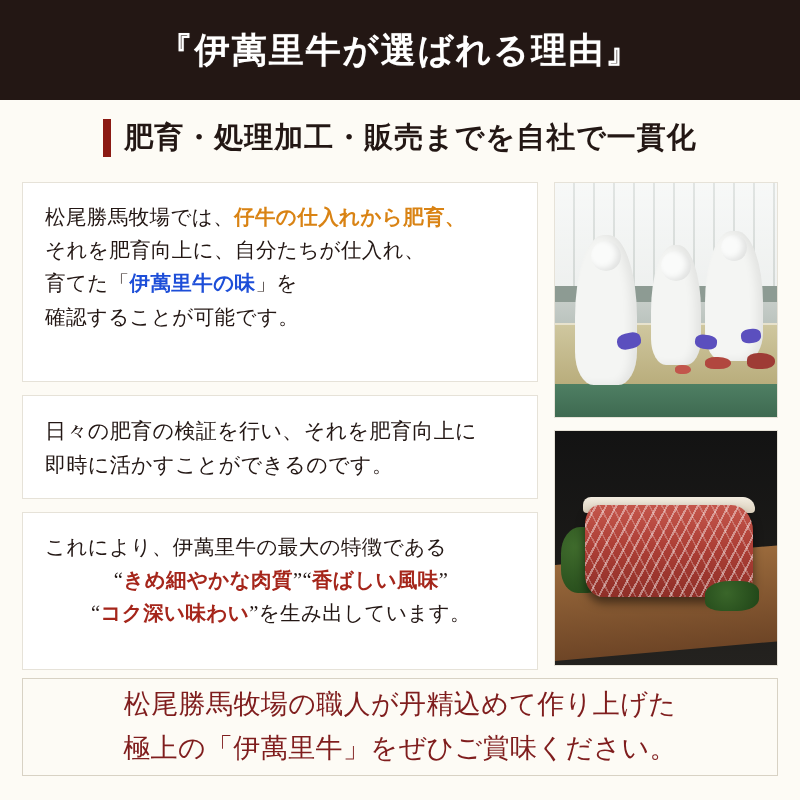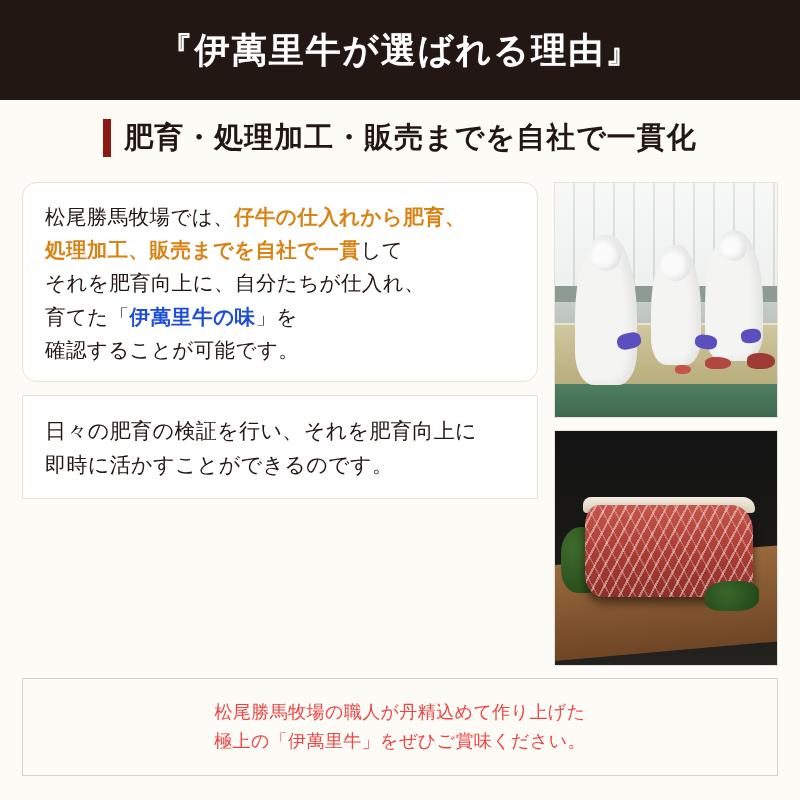--- a/index.html
+++ b/index.html
@@ -82,21 +82,21 @@
     font-size: 20.5px;
     line-height: 1.62;
     color: #231714;
     letter-spacing: .4px;
   }
   .card.small p { font-size: 21px; }
   .hl-orange { color: #d98314; font-weight: 700; }
   .hl-red { color: #a5261b; font-weight: 700; }
   .hl-dark { color: #1d4ed8; font-weight: 700; }
 
-  .card-1 { height: 200px; border-radius: 15px; }
+  .card-1 { height: 200px; }
   .card-2 { height: 104px; }
   .card-3 { height: 158px; }
   .card-3 p { text-align: center; }
   .card-3 p.first { text-align: left; }
 
   
   .right-col {
     position: absolute;
     right: 0; top: 0;
     width: 224px;
@@ -222,23 +222,23 @@
     width: 756px;
     height: 98px;
     border: 1px solid #d8d2c4;
     background: #fdfbf5;
     display: flex;
     flex-direction: column;
     align-items: center;
     justify-content: center;
   }
   .bottom-box p {
-    font-size: 18px;
+    font-size: 27px;
     line-height: 1.62;
-    color: #ef4444;
+    color: #7f1d1d;
     letter-spacing: .4px;
     text-align: center;
   }
 </style>
 </head>
 <body>
 
 <div class="page">
 
   <div class="banner">
@@ -252,42 +252,50 @@
 
   <div class="content">
 
     <div class="left-col">
 
       <div class="card card-1">
         <p>
           <span>松尾勝馬牧場では、</span><span class="hl-orange">仔牛の仕入れから肥育、</span>
         </p>
         <p>
-          <span class="hl-orange">処理加工、販売までを自社で一貫</span><span>して</span>
-        </p>
-        <p>
           <span>それを肥育向上に、自分たちが仕入れ、</span>
         </p>
         <p>
           <span>育てた「</span><span class="hl-dark">伊萬里牛の味</span><span>」を</span>
         </p>
         <p>
           <span>確認することが可能です。</span>
         </p>
       </div>
 
       <div class="card card-2 small">
         <p>
           <span>日々の肥育の検証を行い、それを肥育向上に</span>
         </p>
         <p>
           <span>即時に活かすことができるのです。</span>
         </p>
       </div>
 
+      <div class="card card-3">
+        <p class="first">
+          <span>これにより、伊萬里牛の最大の特徴である</span>
+        </p>
+        <p>
+          <span>“</span><span class="hl-red">きめ細やかな肉質</span><span>”</span><span>“</span><span class="hl-red">香ばしい風味</span><span>”</span>
+        </p>
+        <p>
+          <span>“</span><span class="hl-red">コク深い味わい</span><span>”</span><span>を生み出しています。</span>
+        </p>
+      </div>
 
     </div>
 
     <div class="right-col">
 
       <div class="photo photo-top">
         <div class="p1-bg"></div>
         <div class="p1-wall"></div>
         <div class="p1-strip"></div>
         <div class="p1-table"></div>

